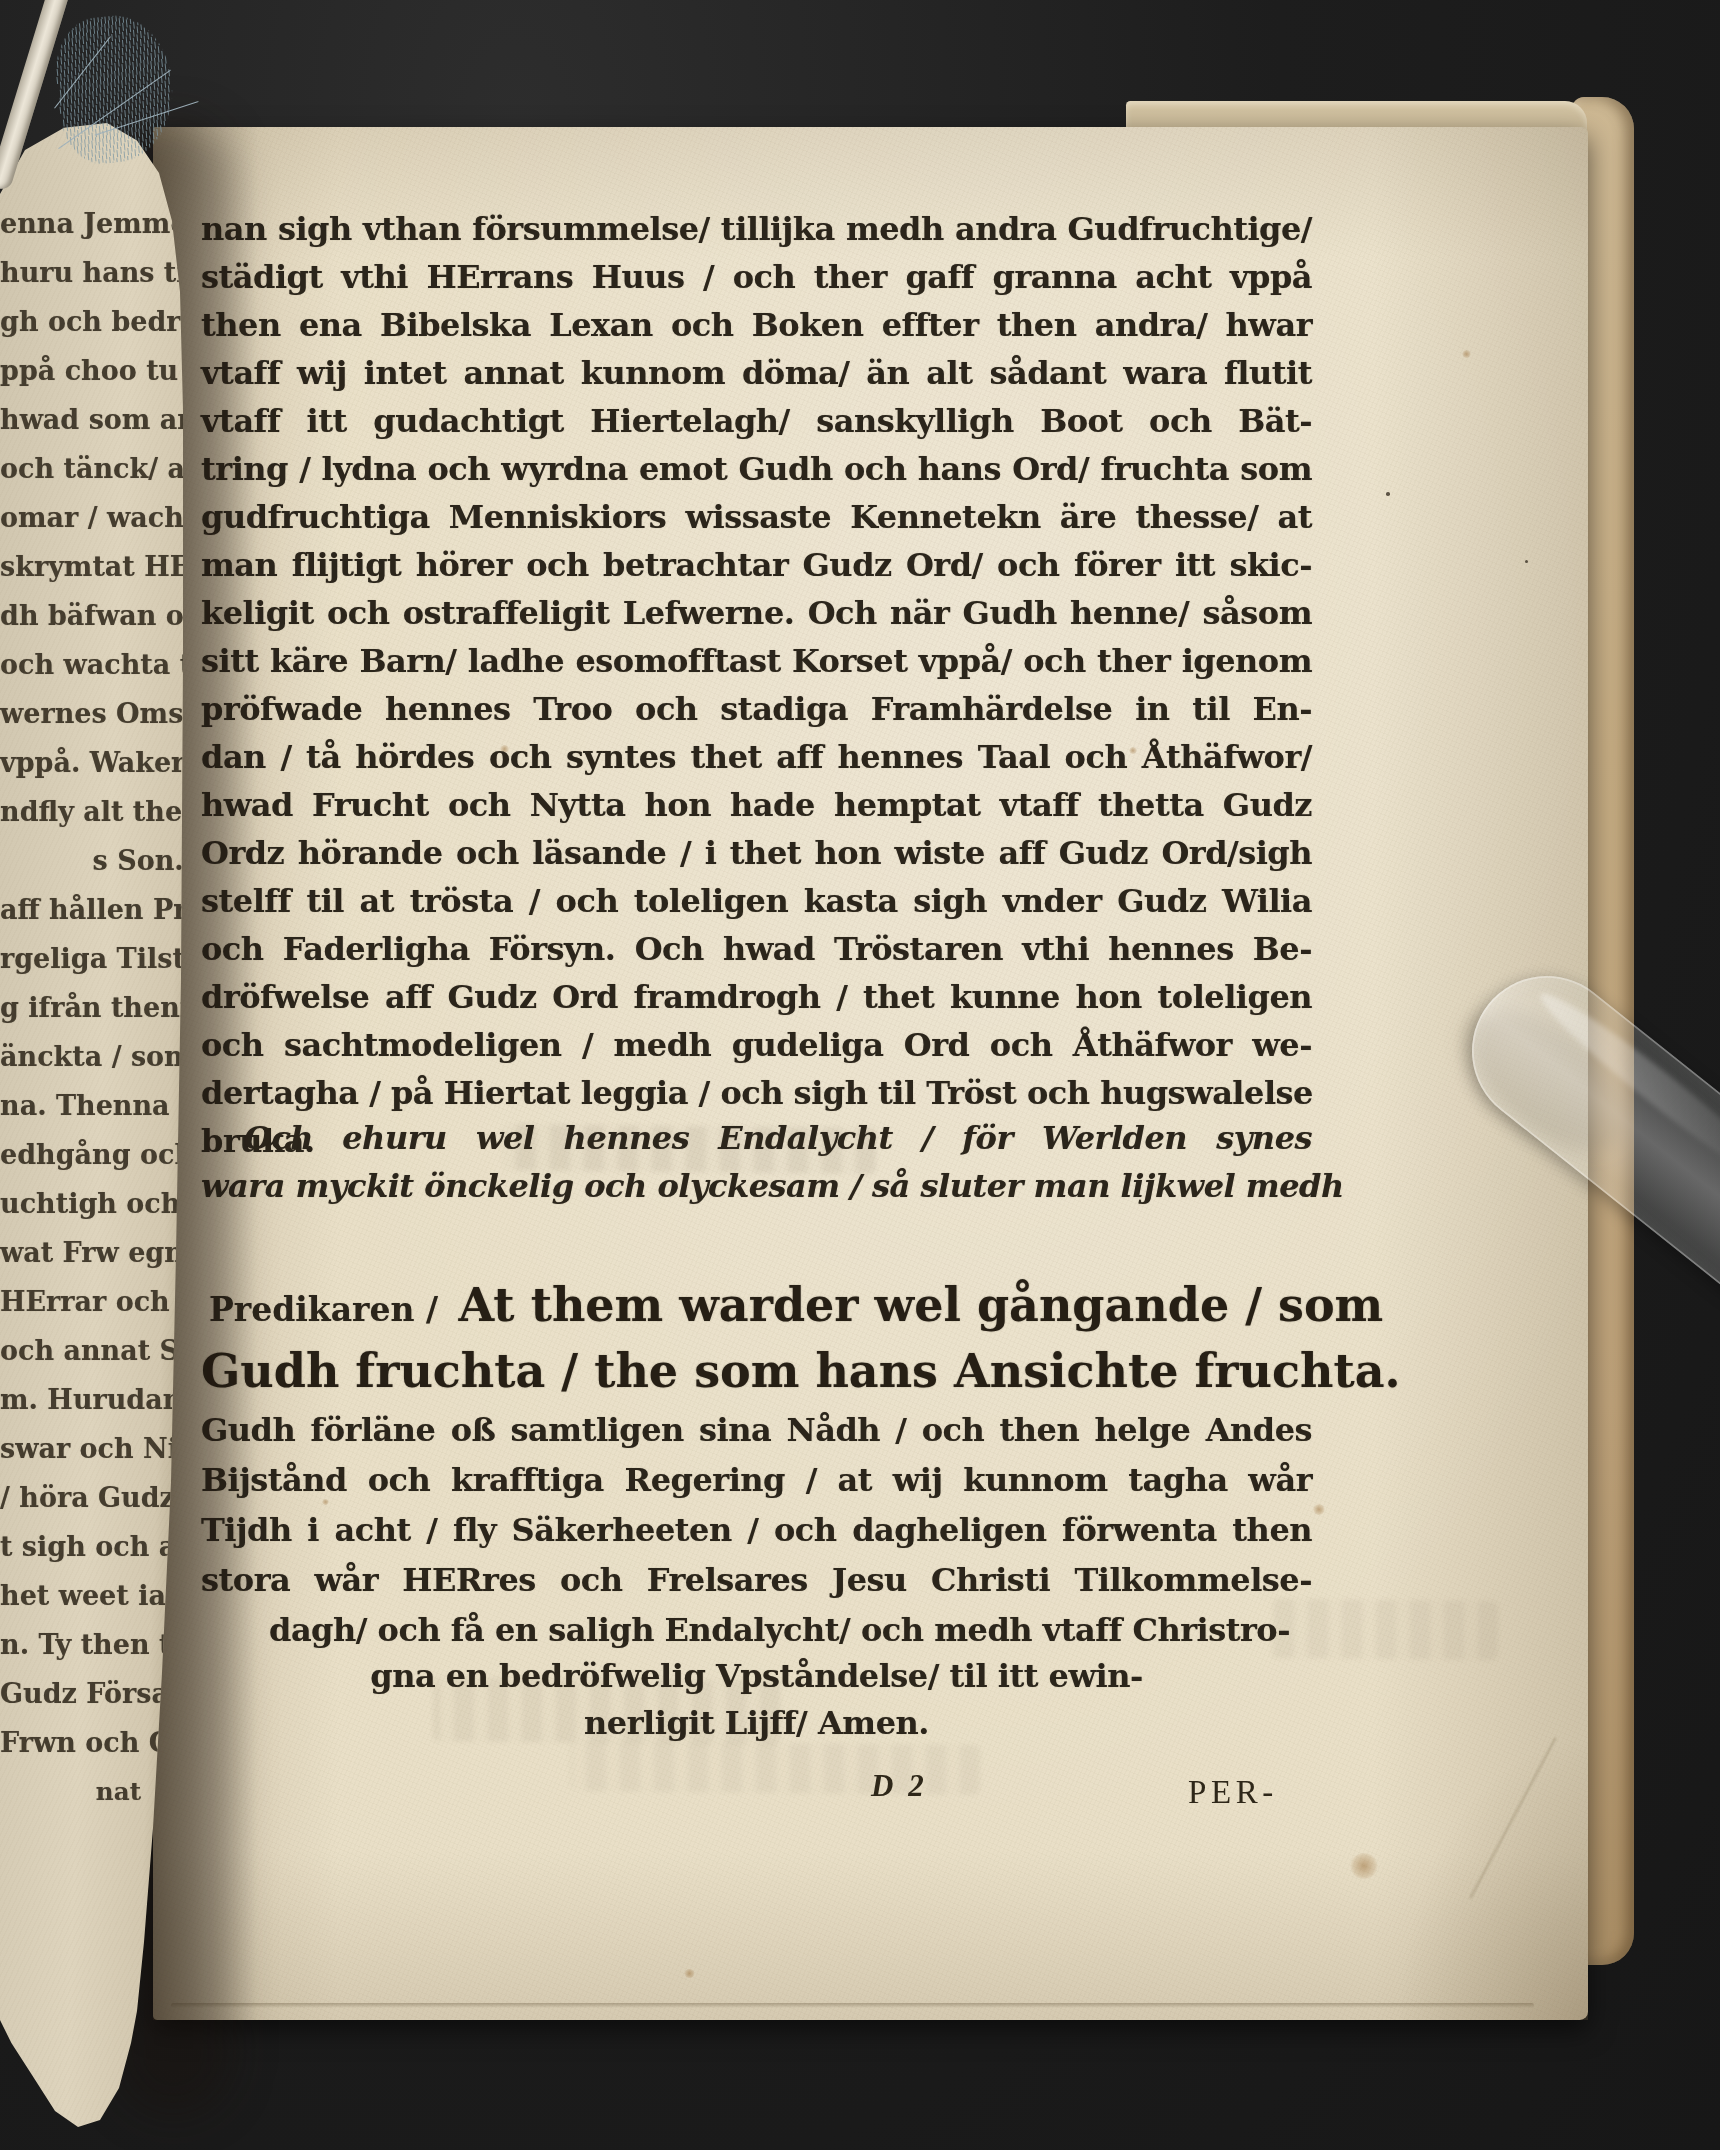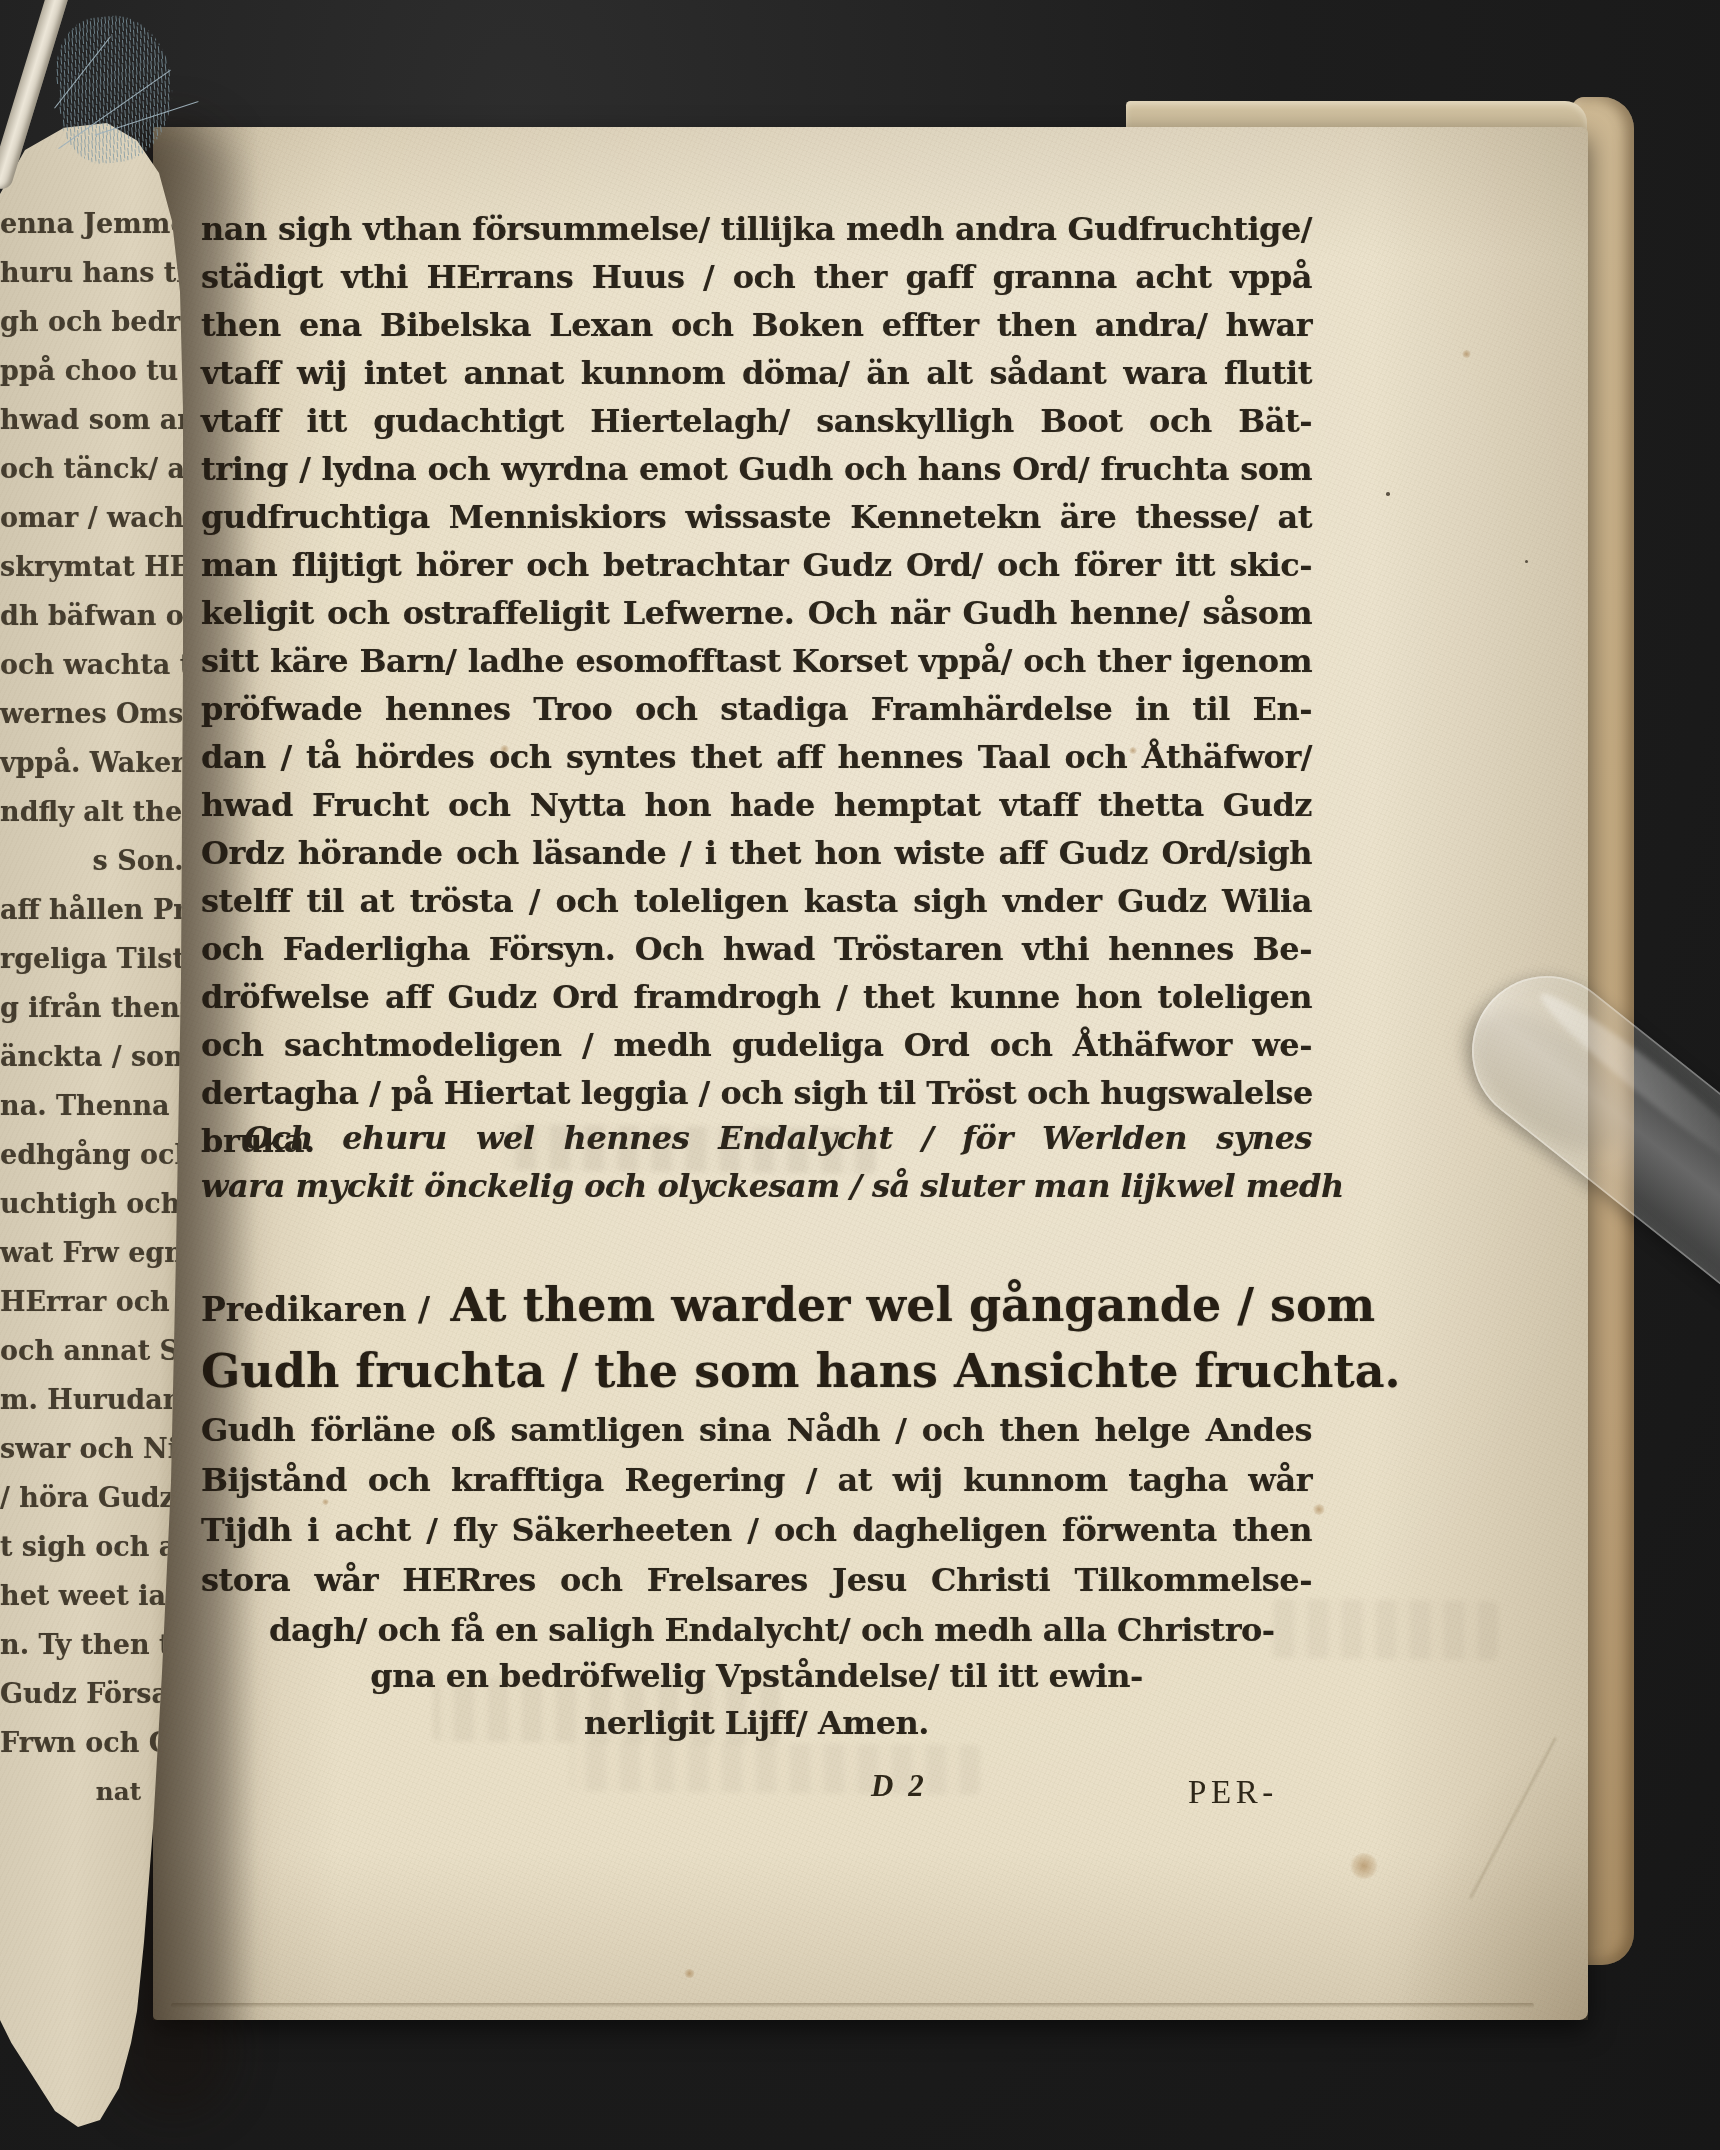--- a/index.html
+++ b/index.html
@@ -53,21 +53,21 @@
          text-shadow:0 0 0.9px rgba(43,35,23,.38);}
   #p1-lines{top:78px;}
   #p1-lines .tline:last-child{text-align-last:left;}
   #p2-start{top:987px;font-style:italic;}
   #p2-start .tline:first-child{text-indent:43px;}
   #p2-end{top:1278px;}
   #p2-end .tline{height:50px;line-height:50px;}
   #p2-end .tline:last-child{padding:0 43px 0 68px;}
   #p2-centered{top:1526px;}
   #p2-centered .tline{height:47px;line-height:47px;text-align-last:center;}
-  #line-mixed{position:absolute;left:48px;top:1145px;width:1111px;height:66px;display:flex;align-items:baseline;}
+  #line-mixed{position:absolute;left:56px;top:1145px;width:1111px;height:66px;display:flex;align-items:baseline;}
   #line-mixed .lead{font-size:33px;font-weight:bold;color:#2b251b;white-space:nowrap;text-shadow:0 0 0.9px rgba(43,35,23,.38);}
   #line-mixed .emph{flex:1;margin-left:20.5px;font-size:46px;line-height:66px;font-weight:bold;color:#261f15;
                     white-space:nowrap;text-align:justify;text-align-last:justify;text-shadow:0 0 1.4px rgba(38,31,21,.4);}
   #line-large{position:absolute;left:48px;top:1211px;width:1111px;height:66px;line-height:66px;
               font-size:46px;font-weight:bold;color:#261f15;white-space:nowrap;
               text-align:justify;text-align-last:justify;text-shadow:0 0 1.4px rgba(38,31,21,.4);}
   .signature{position:absolute;left:718px;top:1641px;font-family:"Liberation Serif","DejaVu Serif",serif;
              font-size:31px;font-weight:600;color:#2e2719;letter-spacing:3.6px;font-style:italic;}
   .catchword{position:absolute;left:1035px;top:1647px;font-family:"Liberation Serif","DejaVu Serif",serif;
              font-size:33px;font-weight:400;color:#2e2719;letter-spacing:4.6px;}
@@ -172,21 +172,21 @@
     <div id="line-mixed">
       <span class="lead">Predikaren /</span>
       <span class="emph">At them warder wel gångande / som</span>
     </div>
     <div id="line-large">Gudh fruchta / the som hans Ansichte fruchta.</div>
     <div class="textcol" id="p2-end">
         <div class="tline">Gudh förläne oß samtligen sina Nådh / och then helge Andes</div>
         <div class="tline">Bijstånd och krafftiga Regering / at wij kunnom tagha wår</div>
         <div class="tline">Tijdh i acht / fly Säkerheeten / och dagheligen förwenta then</div>
         <div class="tline">stora wår HERres och Frelsares  Jesu Christi Tilkommelse-</div>
-        <div class="tline">dagh/ och få en saligh Endalycht/ och medh alla Christro-</div>
+        <div class="tline">dagh/ och få en saligh Endalycht/ och medh vtaff Christro-</div>
       </div>
     <div class="textcol" id="p2-centered">
         <div class="tline">gna en bedröfwelig Vpståndelse/ til itt ewin-</div>
         <div class="tline">nerligit Lijff/ Amen.</div>
       </div>
 
     <div class="signature">D 2</div>
     <div class="catchword">PER-</div>
   </div>
 

